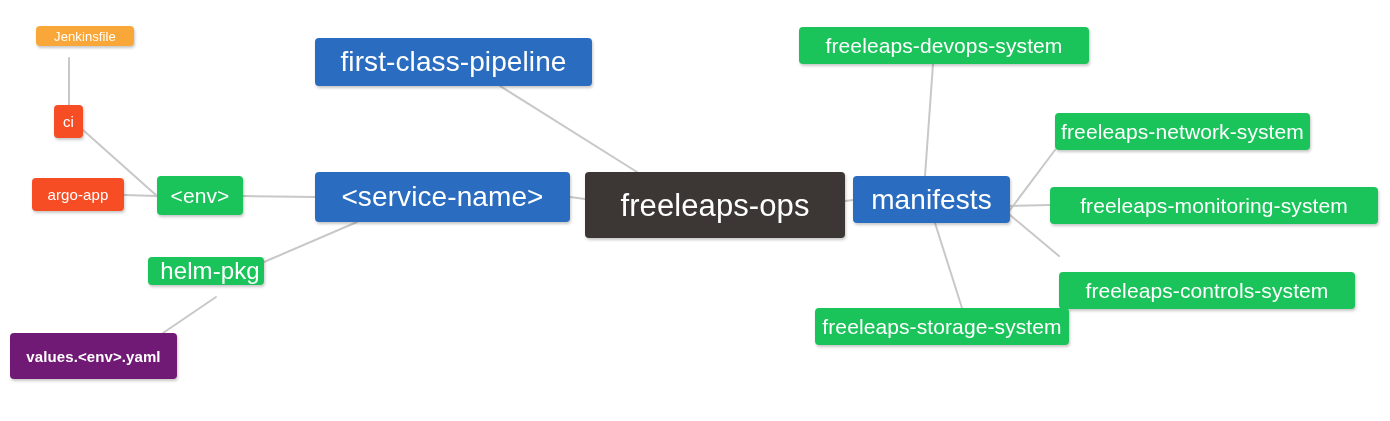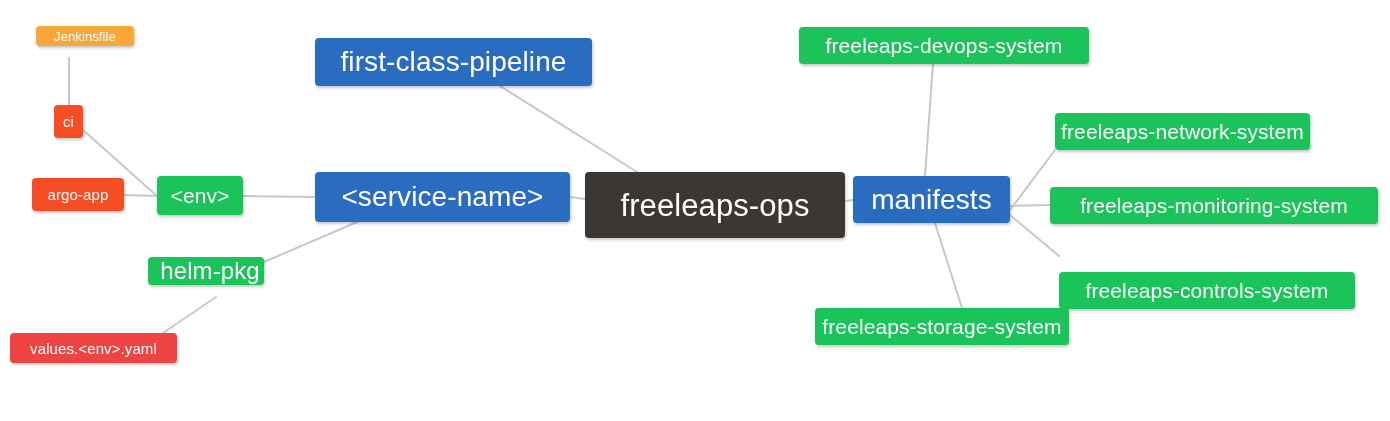--- a/index.html
+++ b/index.html
@@ -78,21 +78,21 @@
       </div>
       <div class="node level-tiny" style="left: 32px; top: 178px; width: 92px; height: 33px; background: rgb(247, 77, 37);">
         <span>argo-app</span>
       </div>
       <div class="node level-small" style="left: 157px; top: 176px; width: 86px; height: 39px; background: rgb(27, 196, 91);">
         <span>&lt;env&gt;</span>
       </div>
       <div class="node level-mid" style="left: 148px; top: 257px; width: 116px; height: 28px; background: rgb(27, 196, 91); padding-left: 8px;">
         <span>helm-pkg</span>
       </div>
-      <div class="node level-tiny" style="left: 10px; top: 333px; width: 167px; height: 30px; background: #ef4444;">
+      <div class="node level-tiny" style="left: 10px; top: 333px; width: 167px; height: 46px; background: #701a75; font-weight: bold;">
         <span>values.&lt;env&gt;.yaml</span>
       </div>
       <div class="node level-major" style="left: 315px; top: 38px; width: 277px; height: 48px; background: rgb(42, 108, 191);">
         <span>first-class-pipeline</span>
       </div>
       <div class="node level-major" style="left: 315px; top: 172px; width: 255px; height: 50px; background: rgb(42, 108, 191);">
         <span>&lt;service-name&gt;</span>
       </div>
       <div class="node level-root" style="left: 585px; top: 172px; width: 260px; height: 66px; background: rgb(60, 55, 53);">
         <span>freeleaps-ops</span>

